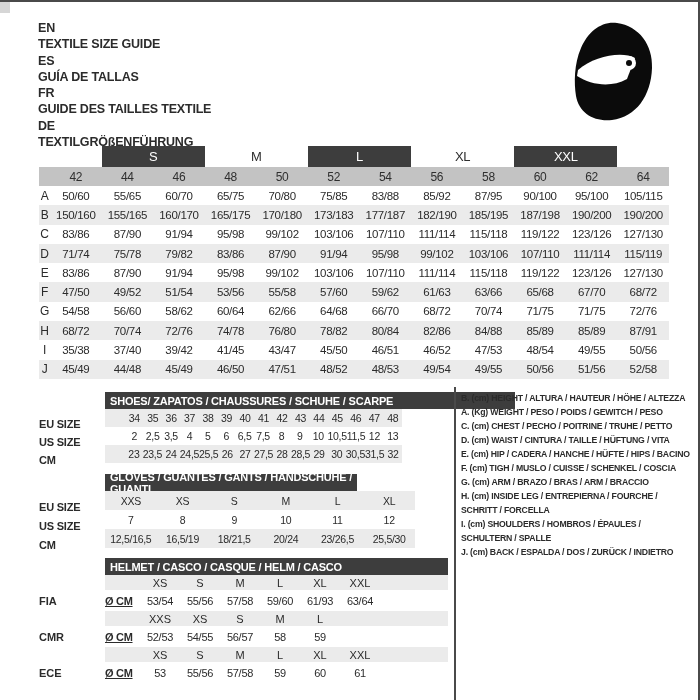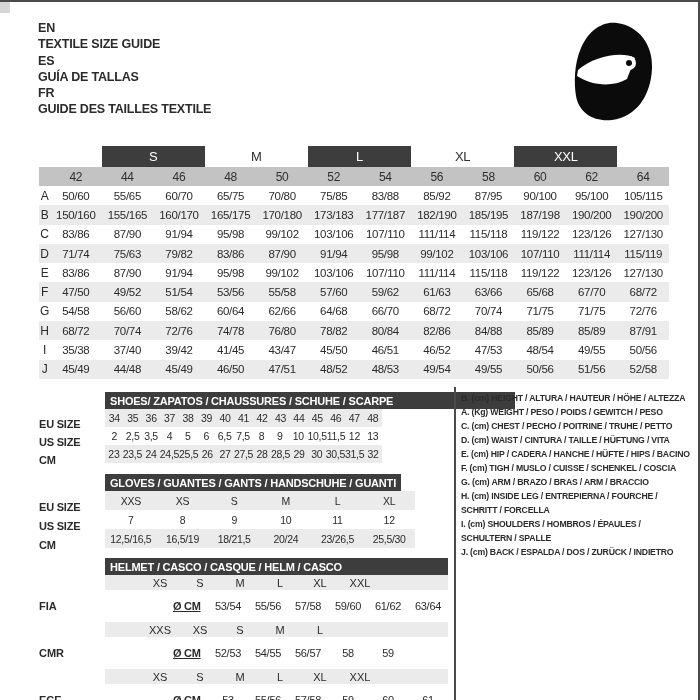--- a/index.html
+++ b/index.html
@@ -31,36 +31,36 @@
   .mletter{text-align:center;font-size:12px;}
 
   
   .secbar{margin-left:66px;height:17px;background:#3d3d3d;color:#fff;font-size:11px;font-weight:bold;
           display:flex;align-items:center;padding-left:5px;box-sizing:border-box;letter-spacing:-0.2px;}
   .rlabel{width:66px;font-weight:bold;font-size:11px;display:flex;align-items:center;letter-spacing:-0.2px;margin-top:12px;}
   .shoes{position:absolute;left:39px;top:392px;width:409px;}
   .shoes .secbar{width:410px;}
   .srow{display:flex;height:18px;}
   .svals{width:277px;display:grid;grid-template-columns:repeat(15,1fr);align-items:center;text-align:center;
-         font-size:10.5px;letter-spacing:-0.3px;}
+         font-size:10.5px;letter-spacing:-0.3px;padding-left:20px;}
   .srows .srow:nth-child(odd) .svals{background:#ebebeb;}
 
   .gloves{position:absolute;left:39px;top:474px;width:409px;}
-  .gloves .secbar{width:296px;}
+  .gloves .secbar{width:252px;}
   .grow{display:flex;height:19px;}
   .gvals{width:310px;display:grid;grid-template-columns:repeat(6,1fr);align-items:center;text-align:center;
          font-size:10.5px;letter-spacing:-0.3px;}
   .grows .grow:nth-child(odd) .gvals{background:#ebebeb;}
 
   
   .helmetsec{position:absolute;left:39px;top:558px;width:409px;}
   .helmetsec .secbar{width:343px;}
   .hsizes{margin-left:66px;width:343px;height:15px;background:#ebebeb;display:grid;
           grid-template-columns:35px repeat(6,40px);align-items:center;text-align:center;font-size:11px;}
-  .hvrow{display:flex;height:32px;align-items:center;justify-content:space-between;}
+  .hvrow{display:flex;height:21px;align-items:center;}
   .hname{width:66px;font-weight:bold;font-size:11px;}
   .hgrid{display:grid;grid-template-columns:35px repeat(6,40px);width:275px;align-items:center;text-align:center;
          font-size:11px;letter-spacing:-0.3px;}
   .hdia{font-weight:bold;text-align:left;text-decoration:underline;}
 
   
   .legend{position:absolute;left:461px;top:391px;width:233px;font-size:8.7px;font-weight:bold;
           line-height:14px;letter-spacing:-0.2px;}
   .divider{position:absolute;left:454px;top:387px;width:2px;height:313px;background:#4a4a4a;}
   .cell{display:block;}
@@ -78,20 +78,24 @@
         <span class="lang-code">EN</span>
         <span class="lang-text">TEXTILE SIZE GUIDE</span>
       </div>
       <div class="lang-row">
         <span class="lang-code">ES</span>
         <span class="lang-text">GUÍA DE TALLAS</span>
       </div>
       <div class="lang-row">
         <span class="lang-code">FR</span>
         <span class="lang-text">GUIDE DES TAILLES TEXTILE</span>
+      </div>
+      <div class="lang-row">
+        <span class="lang-code">DE</span>
+        <span class="lang-text">TEXTILGRÖßENFÜHRUNG</span>
       </div>
     </div>
 
   <svg class="helmet-ico" viewBox="0 0 92 102">
     <path d="M51 3 C73 6 87 25 86 48 C85 76 70 97 46 100 C28 102 13 93 10 76 C8 63 8 44 15 28 C22 12 35 1 51 3 Z" fill="#0b0b0b"></path>
     <path d="M12 50 C28 36 56 31 69 38 L61 59 C45 68 25 65 11 56 Z" fill="#ffffff"></path>
     <circle cx="63" cy="43" r="7" fill="#ffffff"></circle>
     <circle cx="63" cy="43" r="3" fill="#0b0b0b"></circle>
   </svg>
 
@@ -136,21 +140,21 @@
         <div class="mrow">
           <span class="mletter">C</span>
           <div style="display:contents">
             
           <span class="cell">83/86</span><span class="cell">87/90</span><span class="cell">91/94</span><span class="cell">95/98</span><span class="cell">99/102</span><span class="cell">103/106</span><span class="cell">107/110</span><span class="cell">111/114</span><span class="cell">115/118</span><span class="cell">119/122</span><span class="cell">123/126</span><span class="cell">127/130</span></div>
         </div>
         <div class="mrow">
           <span class="mletter">D</span>
           <div style="display:contents">
             
-          <span class="cell">71/74</span><span class="cell">75/63</span><span class="cell">79/82</span><span class="cell">83/86</span><span class="cell">87/90</span><span class="cell">91/94</span><span class="cell">95/98</span><span class="cell">99/102</span><span class="cell">103/106</span><span class="cell">107/110</span><span class="cell">111/114</span><span class="cell">115/119</span></div>
+          <span class="cell">71/74</span><span class="cell">75/78</span><span class="cell">79/82</span><span class="cell">83/86</span><span class="cell">87/90</span><span class="cell">91/94</span><span class="cell">95/98</span><span class="cell">99/102</span><span class="cell">103/106</span><span class="cell">107/110</span><span class="cell">111/114</span><span class="cell">115/119</span></div>
         </div>
         <div class="mrow">
           <span class="mletter">E</span>
           <div style="display:contents">
             
           <span class="cell">83/86</span><span class="cell">87/90</span><span class="cell">91/94</span><span class="cell">95/98</span><span class="cell">99/102</span><span class="cell">103/106</span><span class="cell">107/110</span><span class="cell">111/114</span><span class="cell">115/118</span><span class="cell">119/122</span><span class="cell">123/126</span><span class="cell">127/130</span></div>
         </div>
         <div class="mrow">
           <span class="mletter">F</span>
           <div style="display:contents">
@@ -311,21 +315,21 @@
             <span class="cell">L</span>
             <span class="cell">XL</span>
             <span class="cell">XXL</span>
           </div>
           <div class="hvrow">
             <span class="hname">FIA</span>
             <div class="hgrid">
               <span class="hdia">Ø CM</span>
               <div style="display:contents">
                 
-              <span class="cell">53/54</span><span class="cell">55/56</span><span class="cell">57/58</span><span class="cell">59/60</span><span class="cell">61/62</span><span class="cell">63/64</span></div>
+              <span class="cell">53/54</span><span class="cell">55/56</span><span class="cell">57/58</span><span class="cell">59/60</span><span class="cell">61/93</span><span class="cell">63/64</span></div>
             </div>
           </div>
         </div>
         <div class="hblock">
           <div class="hsizes">
             <span></span>
 
           <span class="cell">XXS</span>
             <span class="cell">XS</span>
             <span class="cell">S</span>

